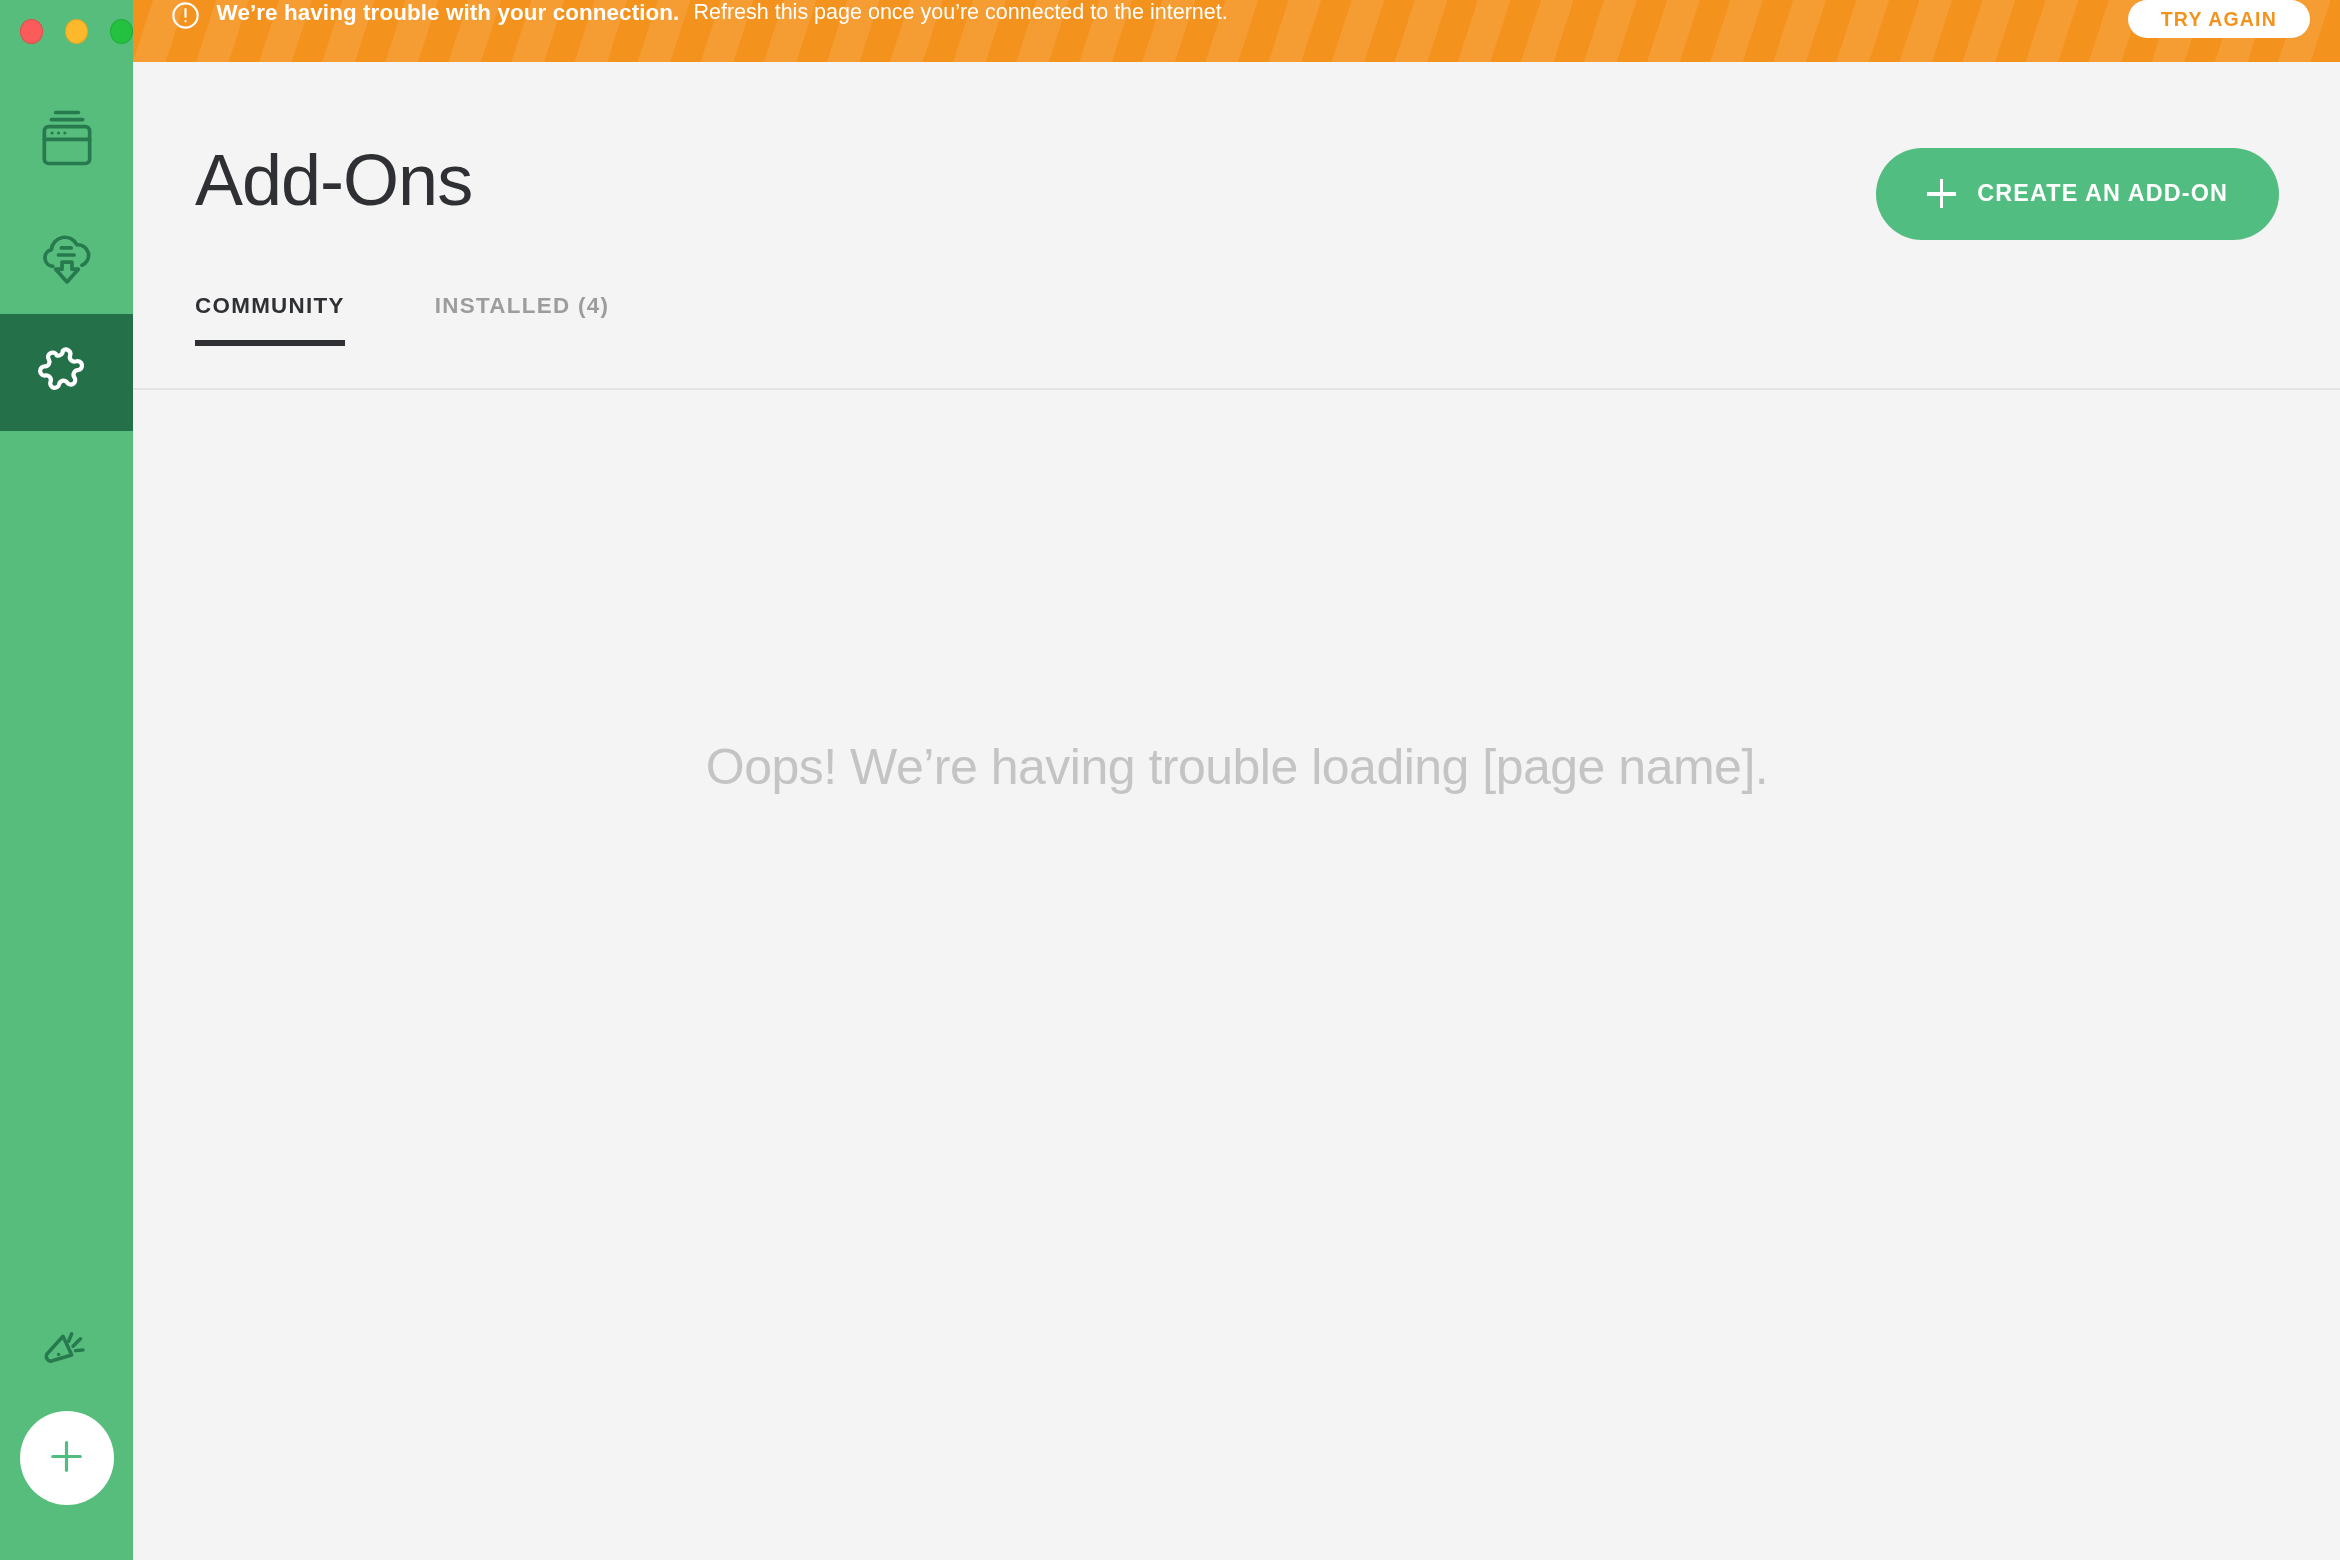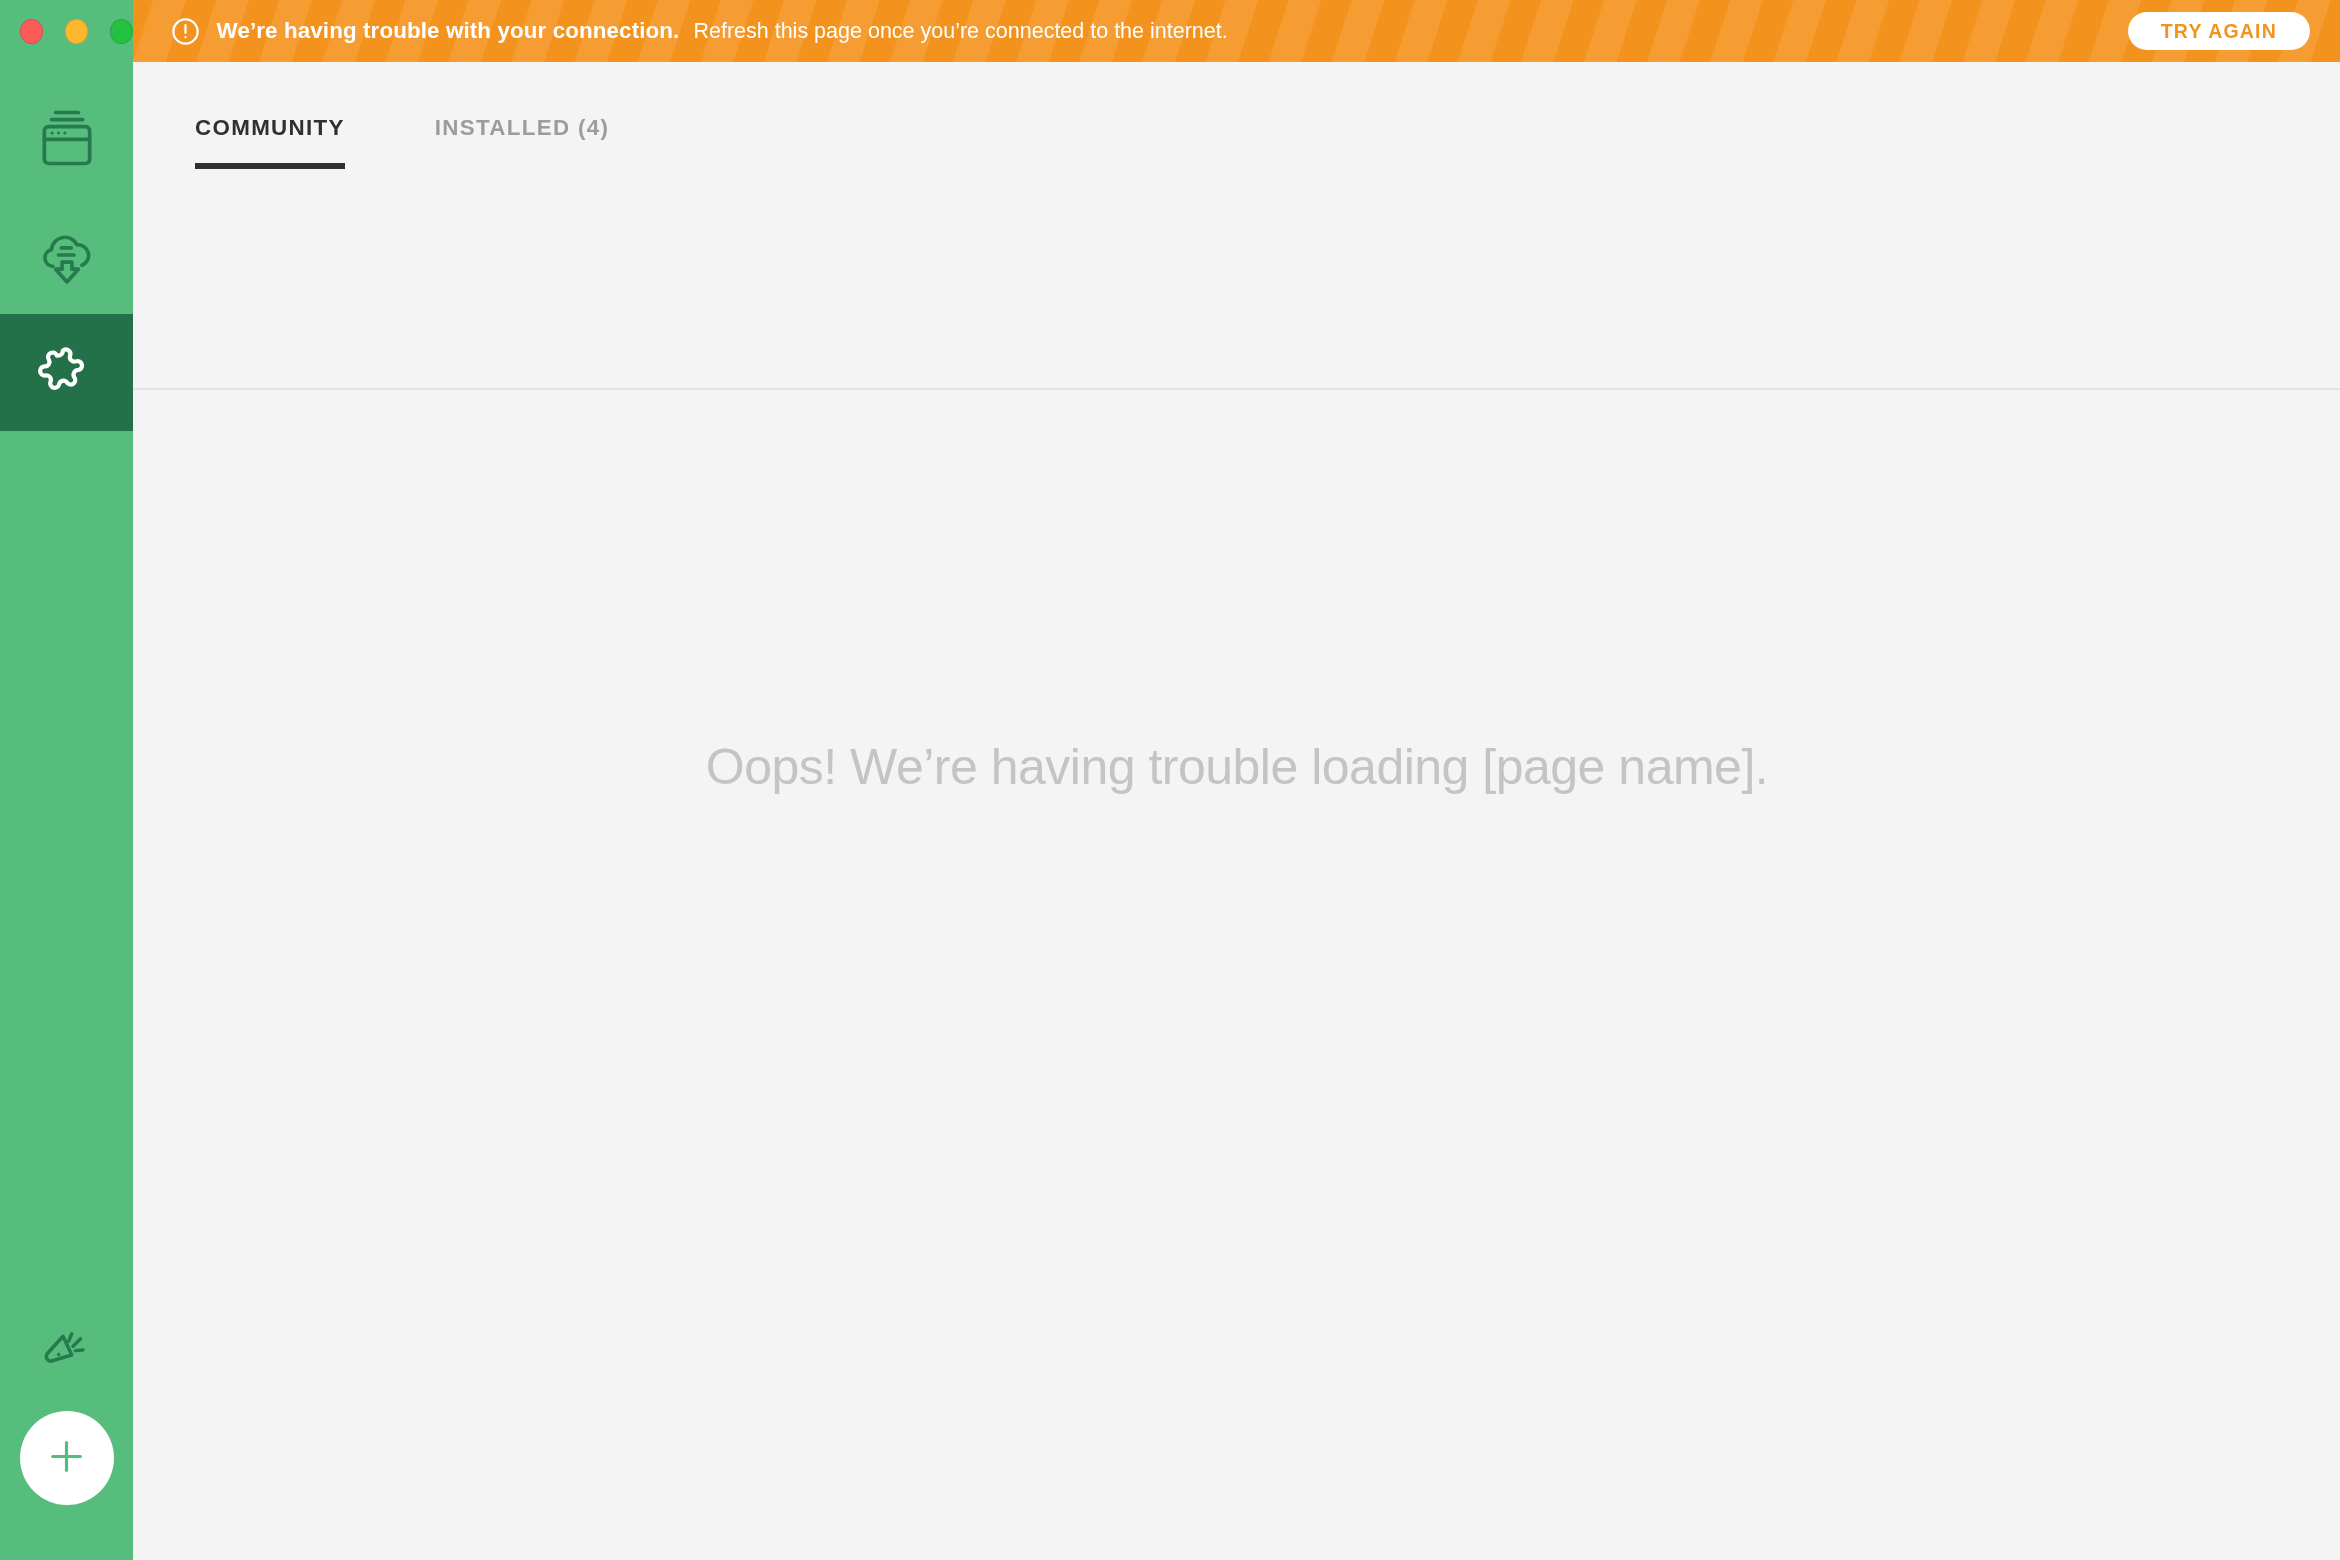--- a/index.html
+++ b/index.html
@@ -105,21 +105,20 @@
     background: #f4f4f4;
     position: relative;
   }
 
   
   .banner {
     height: 62px;
     flex: 0 0 62px;
     position: relative;
     display: flex;
-    align-items: center;
     padding: 0 31px 0 37px;
     background-color: #f3931e;
     background-image: repeating-linear-gradient(
       -72deg,
       #f3931e 0px, #f3931e 29px,
       #f59c32 29px, #f59c32 60px
     );
     overflow: hidden;
   }
   .banner-alert-icon {
@@ -349,20 +348,27 @@
           <line x1="12" y1="16.3" x2="12" y2="16.4"></line>
         </svg>
       </span>
       <span class="banner-strong">We’re having trouble with your connection.</span>
       <span class="banner-sub">Refresh this page once you’re connected to the internet.</span>
       <span class="banner-spacer"></span>
       <button class="try-again-btn">TRY AGAIN</button>
     </div>
 
     <div class="page-header">
+      <div class="header-top">
+        <h1 class="page-title">Add-Ons</h1>
+        <button class="create-btn">
+          <span class="plus-glyph"></span>
+          <span>CREATE AN ADD-ON</span>
+        </button>
+      </div>
 
       <div class="tabs">
         <button class="tab active">COMMUNITY</button>
         <button class="tab">INSTALLED (4)</button>
       </div>
 
       <div class="header-rule"></div>
     </div>
 
     <div class="content">

